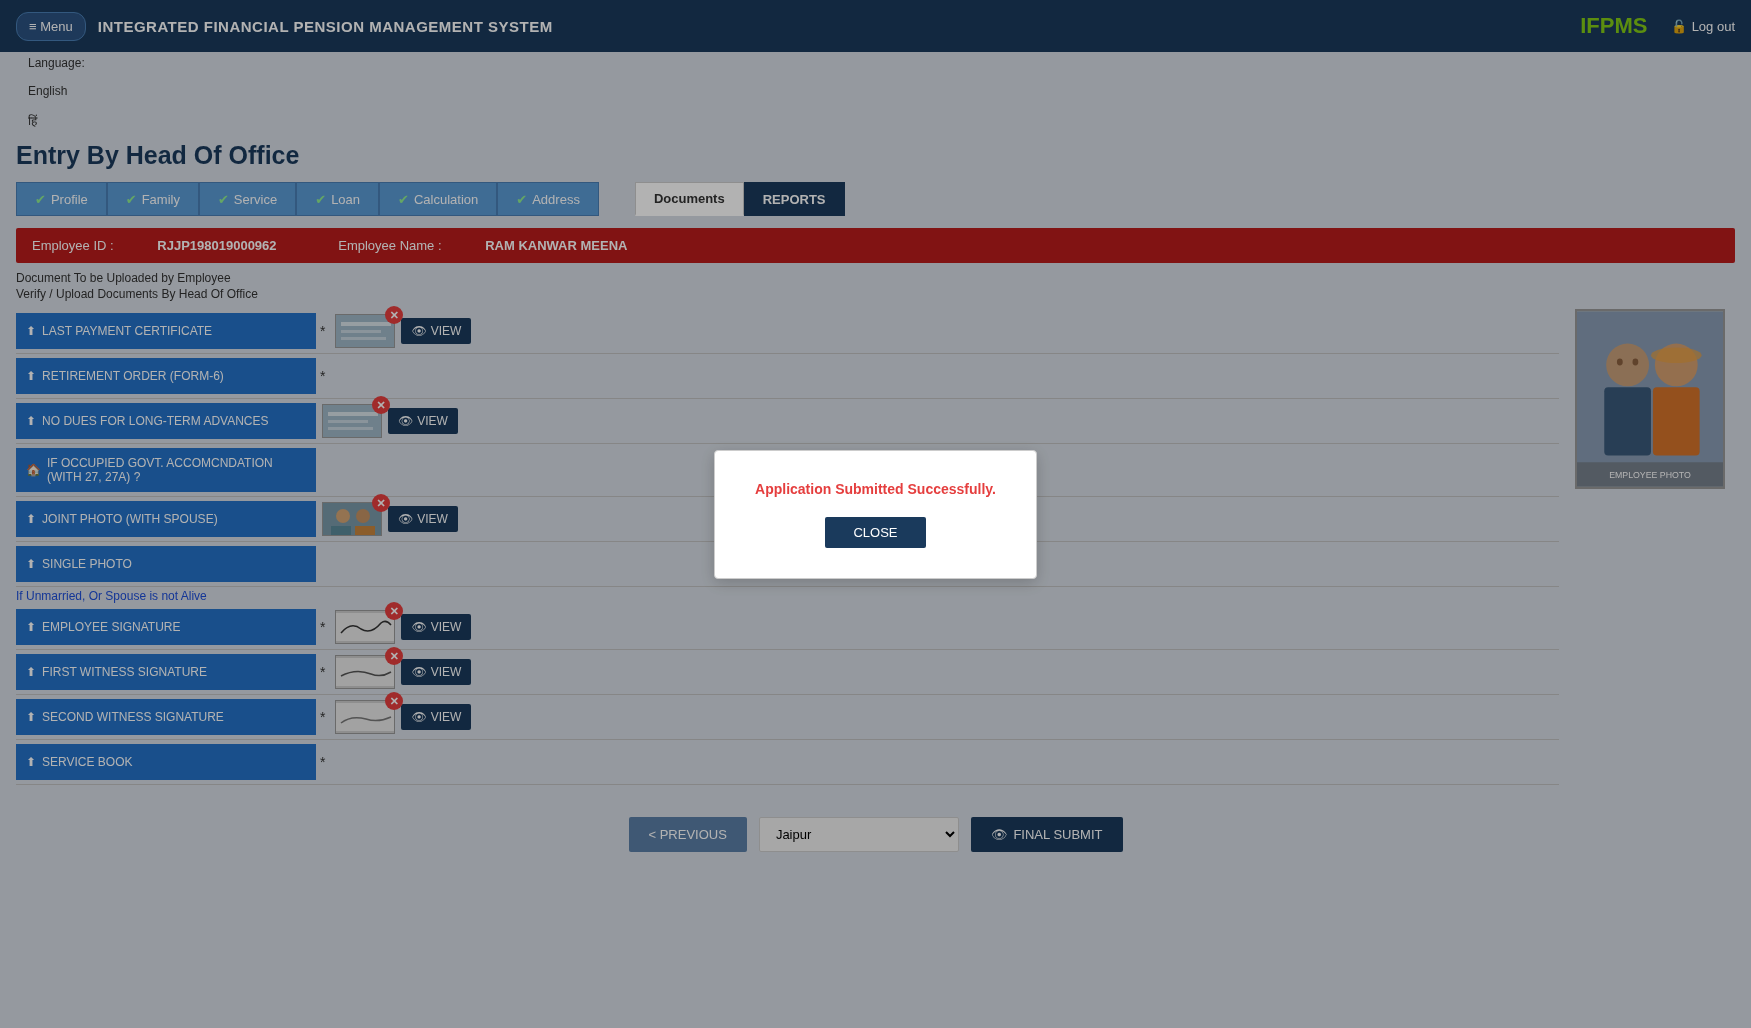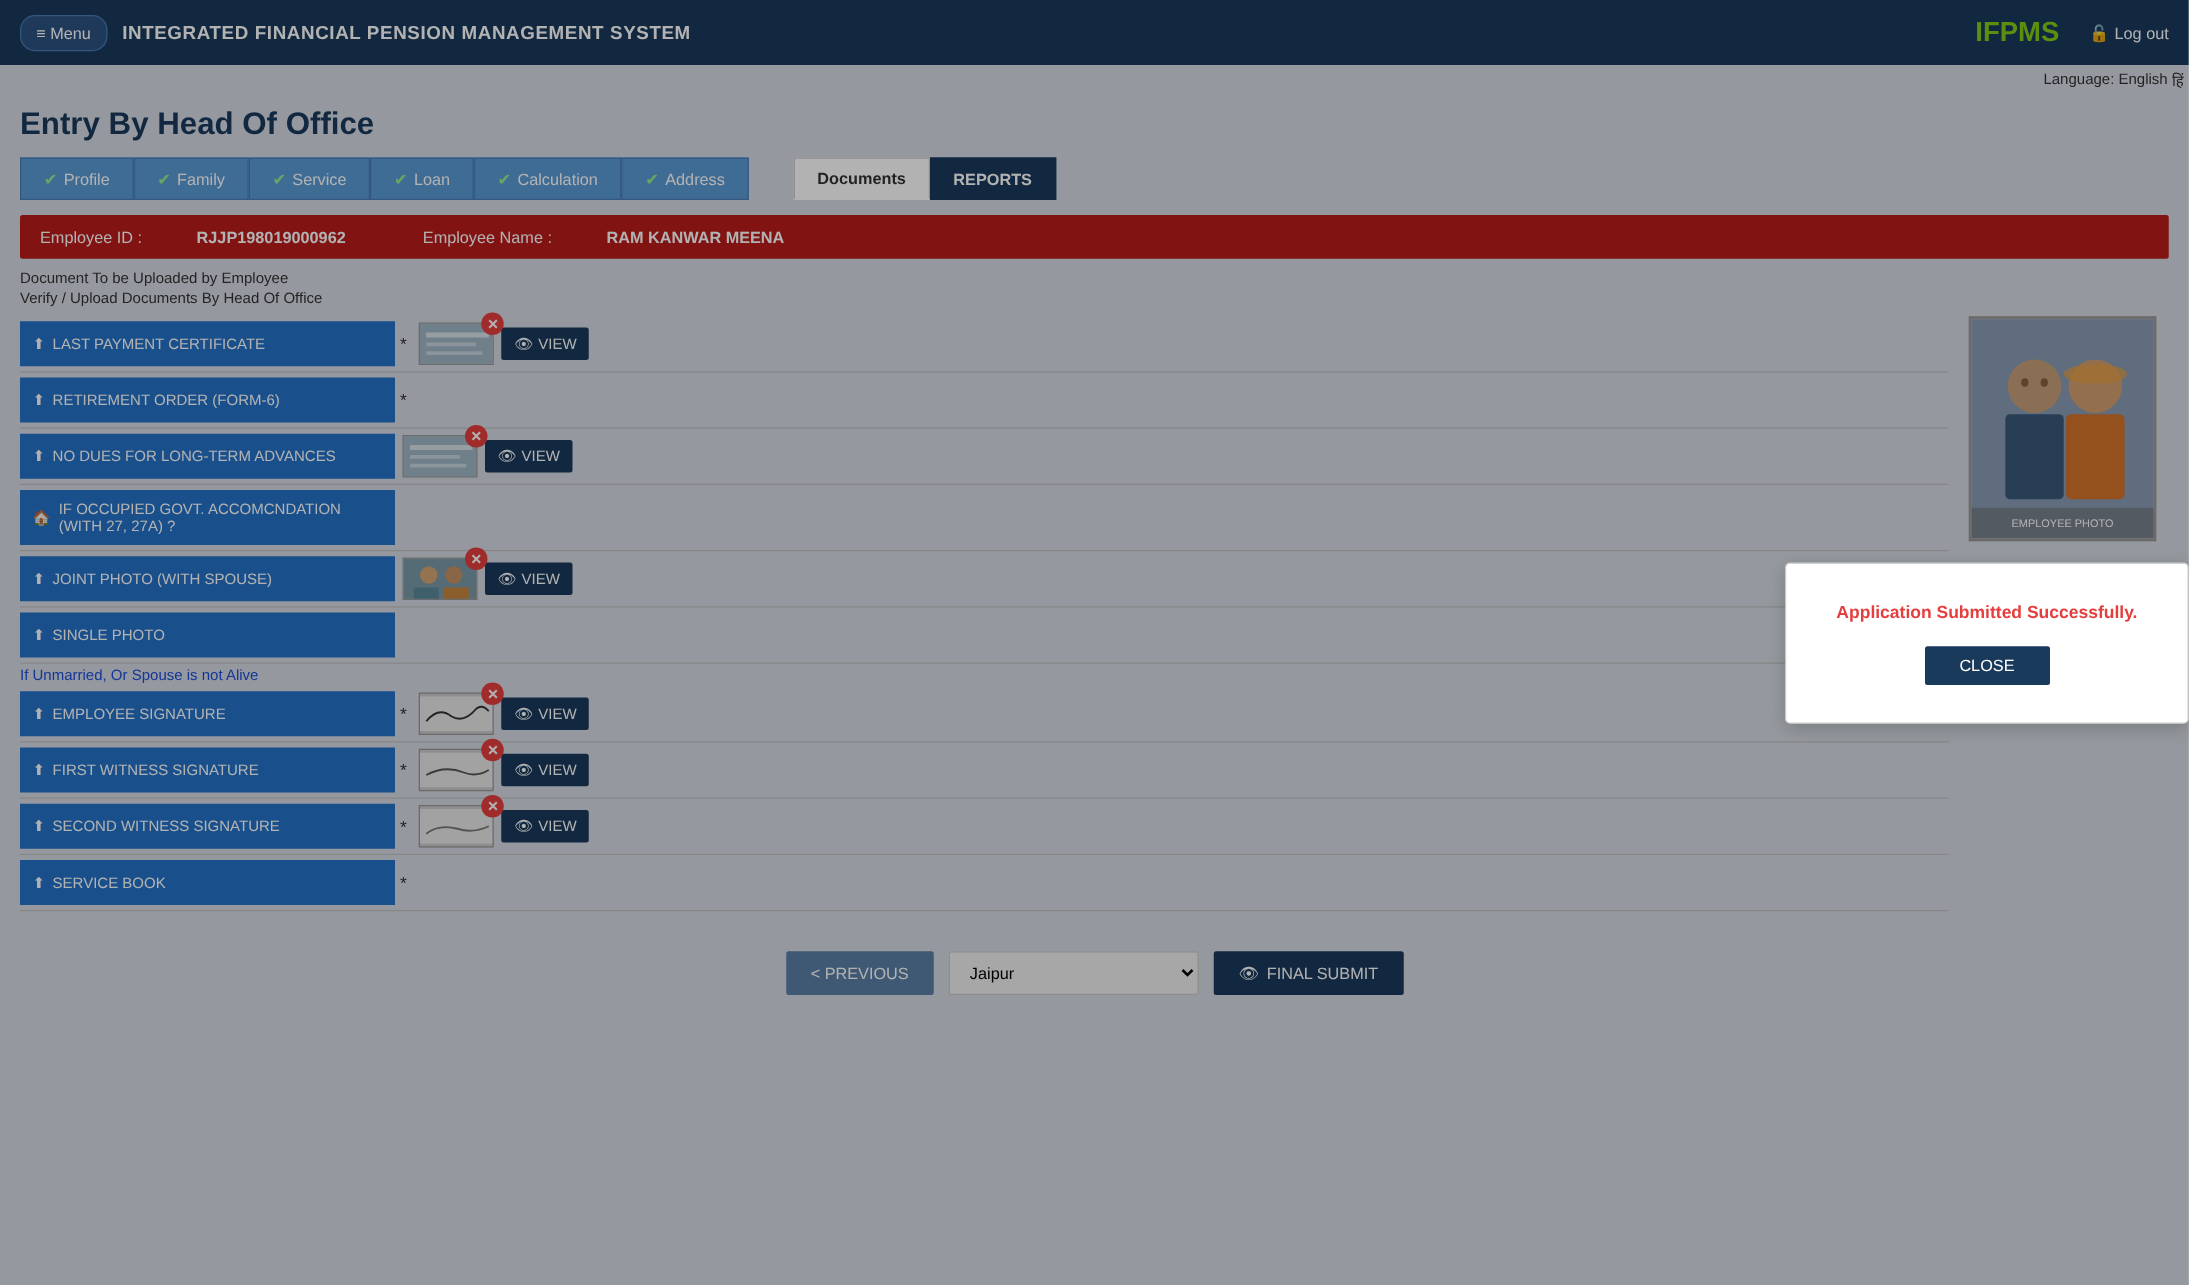--- a/index.html
+++ b/index.html
@@ -40,24 +40,25 @@
       font-size: 13px;
       display: flex;
       align-items: center;
       gap: 4px;
     }
 
     
     .lang-bar {
       display: flex;
       justify-content: flex-end;
-      padding: 4px 4px;
+      padding: 4px 28px;
       background: #d6dce4;
       font-size: 12px;
       color: #333;
+      flex-direction: column;
     }
 
     
     .page-content { padding: 8px 16px 16px; }
     .page-title {
       font-size: 25px;
       font-weight: bold;
       color: #1a3a5c;
       margin-bottom: 12px;
     }
@@ -194,21 +195,21 @@
       justify-content: center;
     }
 
     
     .modal-overlay {
       position: fixed;
       top: 0; left: 0; right: 0; bottom: 0;
       background: rgba(0,0,0,0.3);
       display: flex;
       align-items: center;
-      justify-content: flex-end;
+      justify-content: center;
       z-index: 1000;
     }
     .modal-box {
       background: #fff;
       border: 1px solid #ccc;
       border-radius: 4px;
       padding: 30px 40px;
       min-width: 280px;
       text-align: center;
       box-shadow: 0 4px 16px rgba(0,0,0,0.2);

